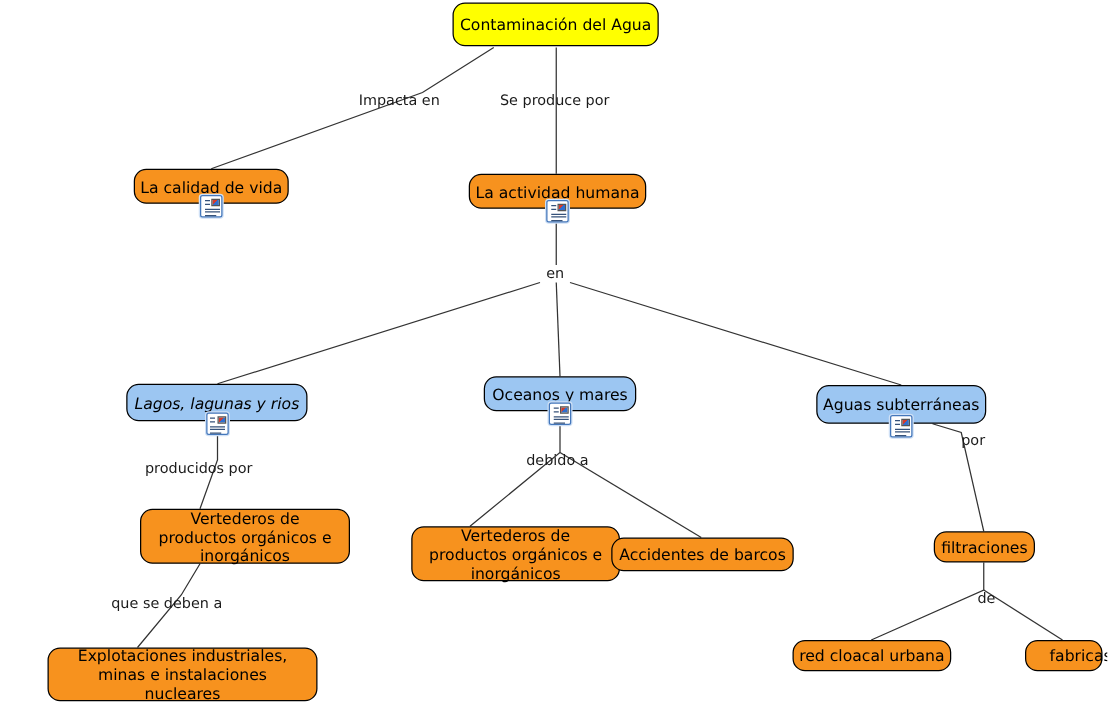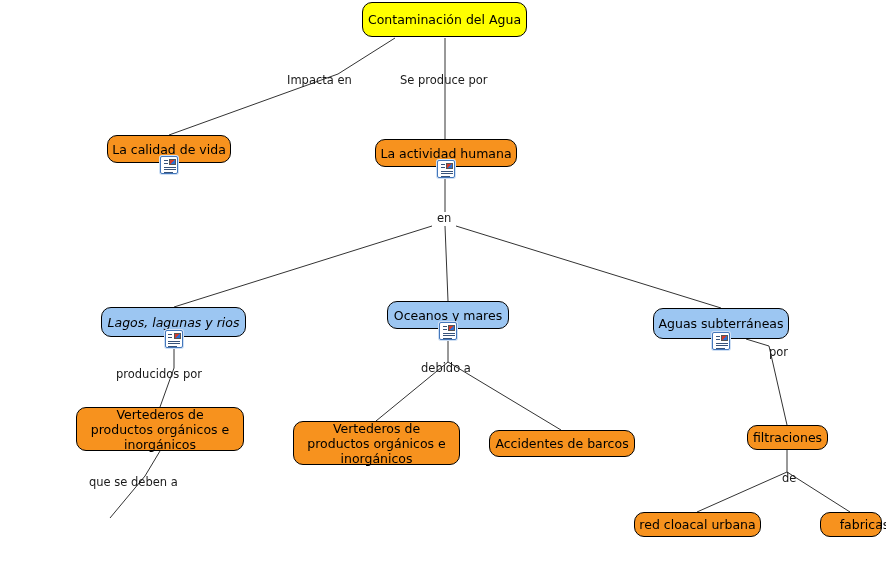--- a/index.html
+++ b/index.html
@@ -34,20 +34,21 @@
     font-size: 12.5px;
     line-height: 15px;
     display: flex;
     align-items: center;
     justify-content: center;
     padding: 3px 8px;
     white-space: nowrap;
   }
   .node.wrap {
     white-space: normal;
+    margin-left: 36px;
   }
   .node-yellow { background: #ffff00; }
   .node-orange { background: #f7921e; }
   .node-blue   { background: #9cc6f2; }
 
   .edge-label {
     position: absolute;
     font-size: 11.5px;
     line-height: 13px;
     color: #1a1a1a;
@@ -162,20 +163,23 @@
       <span class="line l1"></span>
       <span class="line l2"></span>
       <span class="thumb"></span>
       <span class="line l3"></span>
       <span class="line l4"></span>
       <span class="line l5"></span>
     </div>
     <div class="node node-orange wrap" style="left: 76px; top: 407px; width: 168px; height: 44px;">
       <span>Vertederos de productos orgánicos e inorgánicos</span>
     </div>
+    <div class="node node-orange wrap" style="left: 2px; top: 518px; width: 216px; height: 43px;">
+      <span>Explotaciones industriales, minas e instalaciones nucleares</span>
+    </div>
     <div class="node node-orange wrap" style="left: 293px; top: 421px; width: 167px; height: 44px;">
       <span>Vertederos de productos orgánicos e inorgánicos</span>
     </div>
     <div class="node node-orange" style="left: 489px; top: 430px; width: 146px; height: 27px;">
       <span>Accidentes de barcos</span>
     </div>
     <div class="node node-orange" style="left: 747px; top: 425px; width: 81px; height: 25px;">
       <span>filtraciones</span>
     </div>
     <div class="node node-orange" style="left: 634px; top: 512px; width: 127px; height: 25px;">

